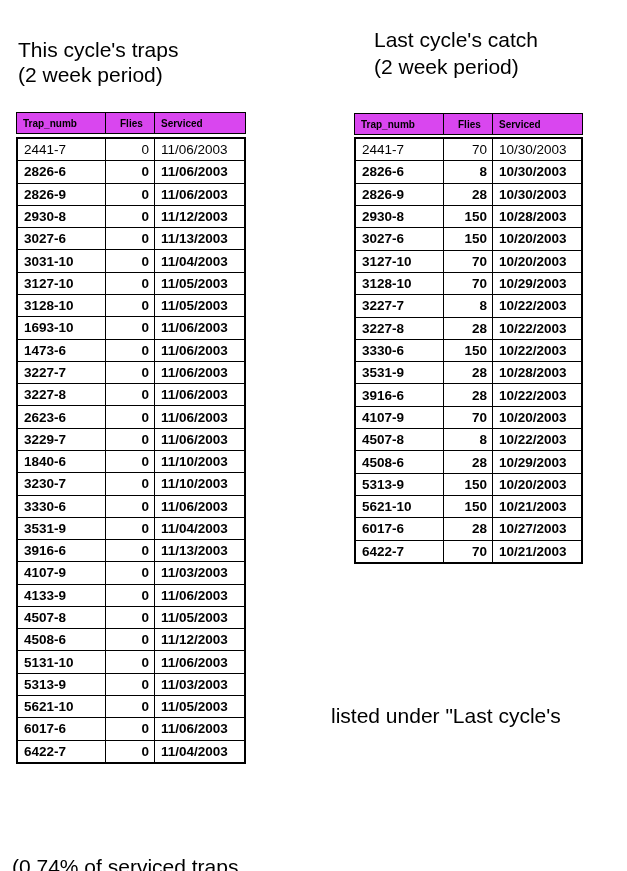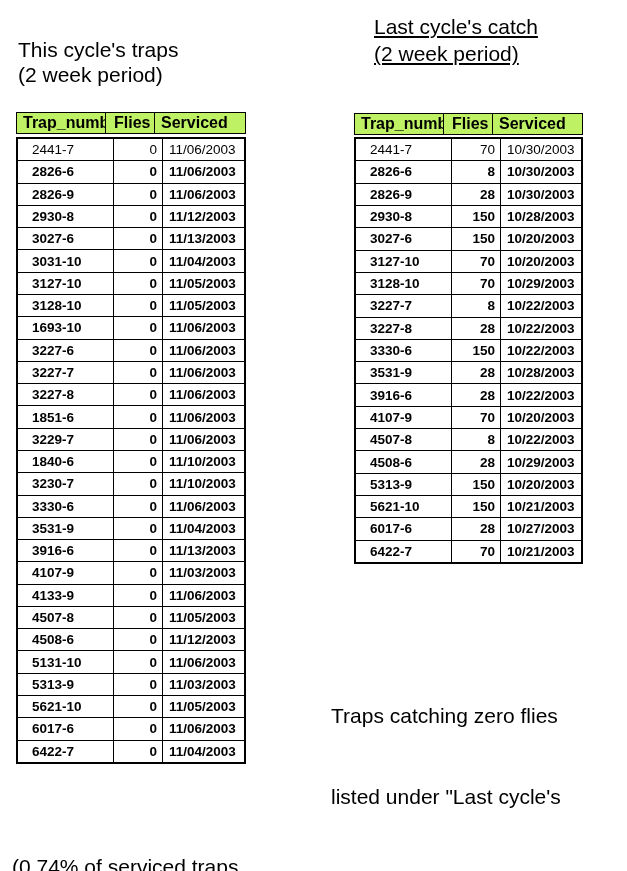--- a/index.html
+++ b/index.html
@@ -7,52 +7,52 @@
     position: relative;
     width: 627px;
     height: 871px;
     background: #ffffff;
     color: #000000;
     font-family: "Liberation Sans", sans-serif;
     overflow: hidden;
   }
   .title { position: absolute; font-size: 21px; letter-spacing: 0; }
   .left-title  { left: 18px;  top: 37px;  line-height: 25px; }
-  .right-title { left: 374px; top: 13px;  line-height: 27px; text-decoration: underline; }
+  .right-title { left: 374px; top: 26px;  line-height: 27px; }
 
   .note { position: absolute; font-size: 21px; white-space: pre; }
   .footnote-left { left: 12px;  top: 797px; line-height: 28px; }
   .note-right    { left: 331px; top: 648px; line-height: 27px; }
 
   .header-table {
     position: absolute; display: flex; box-sizing: border-box;
-    height: 22px; border: 1px solid #000; background: #bef264;
-    font-weight: bold; font-size: 16px;
+    height: 22px; border: 1px solid #000; background: #d946ef;
+    font-weight: bold; font-size: 10px;
   }
   .left-header  { left: 16px;  top: 112px; width: 230px; }
   .right-header { left: 354px; top: 113px; width: 229px; }
 
   .data-table {
     position: absolute; display: flex; flex-direction: column; box-sizing: border-box;
     border: 2px solid #000; background: #fff; font-size: 13.5px;
   }
   .left-data  { left: 16px;  top: 137px; width: 230px; height: 627px; }
   .right-data { left: 354px; top: 137px; width: 229px; height: 427px; }
 
-  .trow { flex: 1; display: flex; min-height: 0; padding-left: 8px; }
+  .trow { flex: 1; display: flex; min-height: 0; }
   .trow + .trow { border-top: 1px solid #000; font-weight: bold; }
   .tcell, .hcell {
     box-sizing: border-box; display: flex; align-items: center;
     overflow: hidden; white-space: nowrap;
   }
   .c0 { width: 87px; padding-left: 6px; }
   .c1 { width: 49px; border-left: 1px solid #000; justify-content: flex-end; padding-right: 5px; }
   .c2 { flex: 1;     border-left: 1px solid #000; padding-left: 6px; }
   .hcell.c0 { width: 88px; }
-  .hcell.c1 { justify-content: flex-start; padding-left: 8px; padding-right: 0; }
+  .hcell.c1 { justify-content: flex-start; padding-left: 14px; padding-right: 0; }
 </style>
 </head>
 <body>
 
 <div class="page">
 
   <div class="title left-title">
     <div>This cycle's traps</div>
     <div>(2 week period)</div>
   </div>
@@ -108,36 +108,36 @@
         <div class="tcell c0">3128-10</div>
         <div class="tcell c1">0</div>
         <div class="tcell c2">11/05/2003</div>
       </div>
       <div class="trow">
         <div class="tcell c0">1693-10</div>
         <div class="tcell c1">0</div>
         <div class="tcell c2">11/06/2003</div>
       </div>
       <div class="trow">
-        <div class="tcell c0">3227-6</div>
+        <div class="tcell c0">1473-6</div>
         <div class="tcell c1">0</div>
         <div class="tcell c2">11/06/2003</div>
       </div>
       <div class="trow">
         <div class="tcell c0">3227-7</div>
         <div class="tcell c1">0</div>
         <div class="tcell c2">11/06/2003</div>
       </div>
       <div class="trow">
         <div class="tcell c0">3227-8</div>
         <div class="tcell c1">0</div>
         <div class="tcell c2">11/06/2003</div>
       </div>
       <div class="trow">
-        <div class="tcell c0">1851-6</div>
+        <div class="tcell c0">2623-6</div>
         <div class="tcell c1">0</div>
         <div class="tcell c2">11/06/2003</div>
       </div>
       <div class="trow">
         <div class="tcell c0">3229-7</div>
         <div class="tcell c1">0</div>
         <div class="tcell c2">11/06/2003</div>
       </div>
       <div class="trow">
         <div class="tcell c0">1840-6</div>
@@ -314,21 +314,20 @@
         <div class="tcell c2">10/21/2003</div>
       </div>
     </div>
 
   <div class="note footnote-left">
     <div>(0.74% of serviced traps</div>
     
   </div>
 
   <div class="note note-right">
-    <div>Traps catching zero flies</div>
     <div>listed under "Last cycle's</div>
     
     
     
     
     
   </div>
 
 </div>
 

